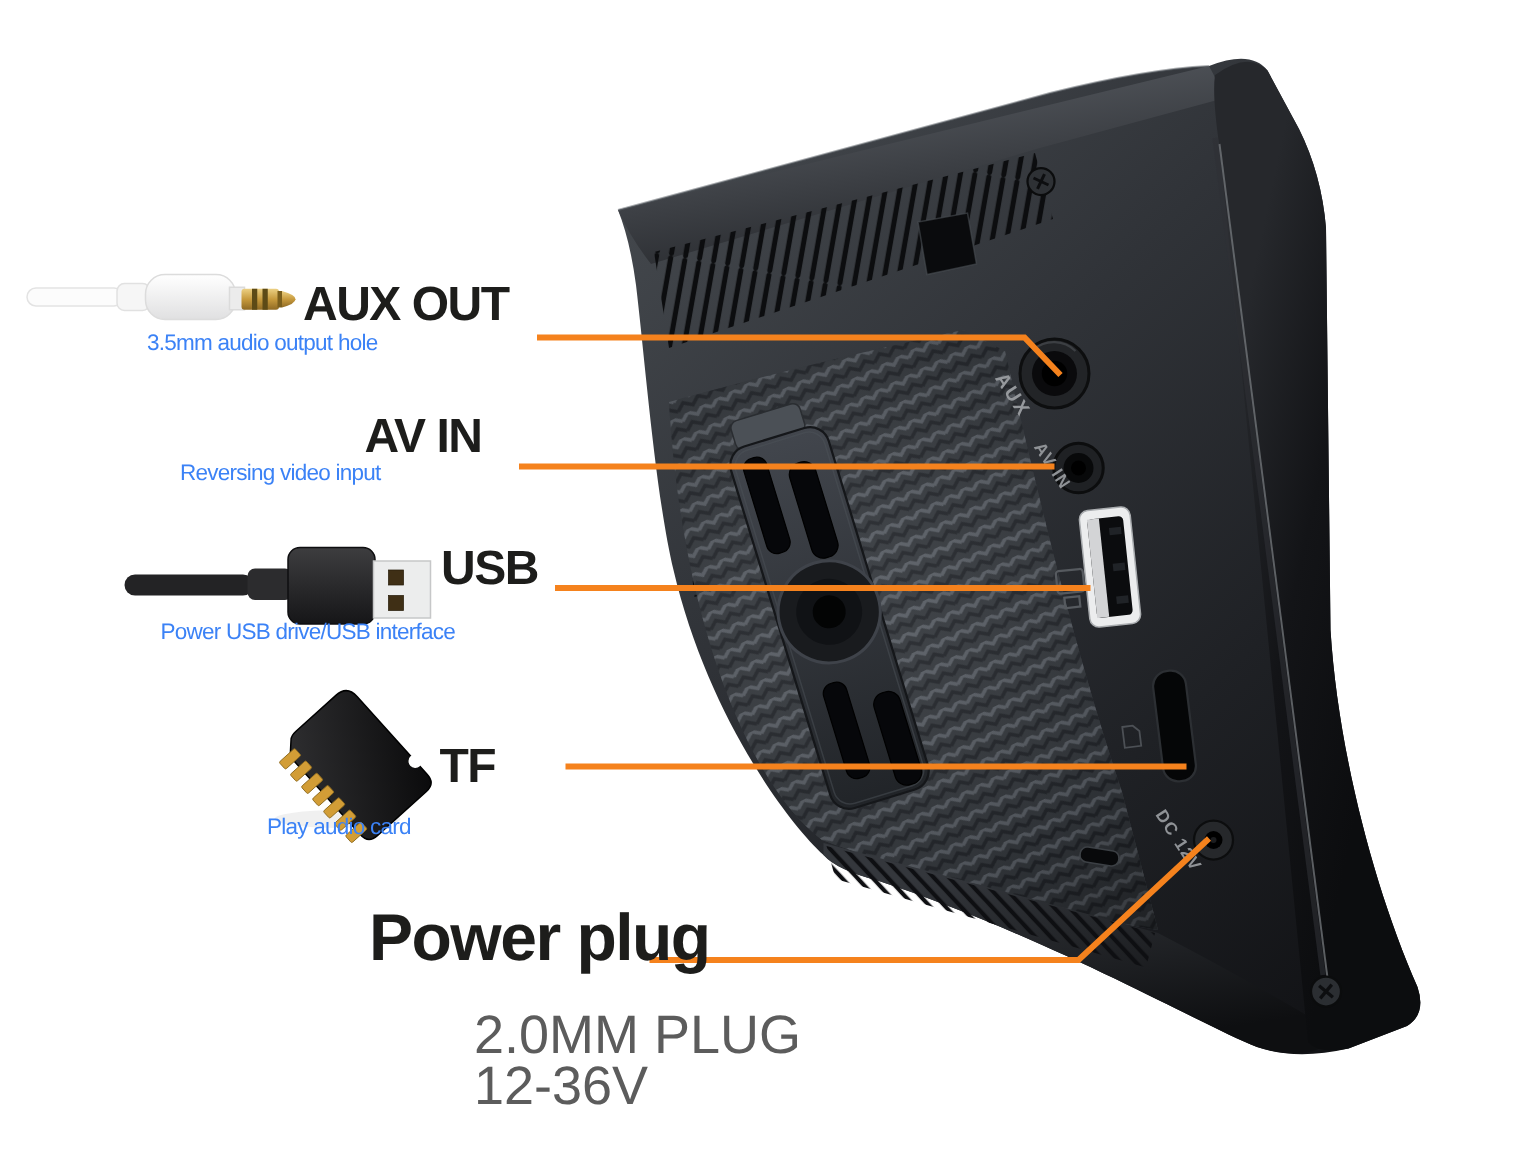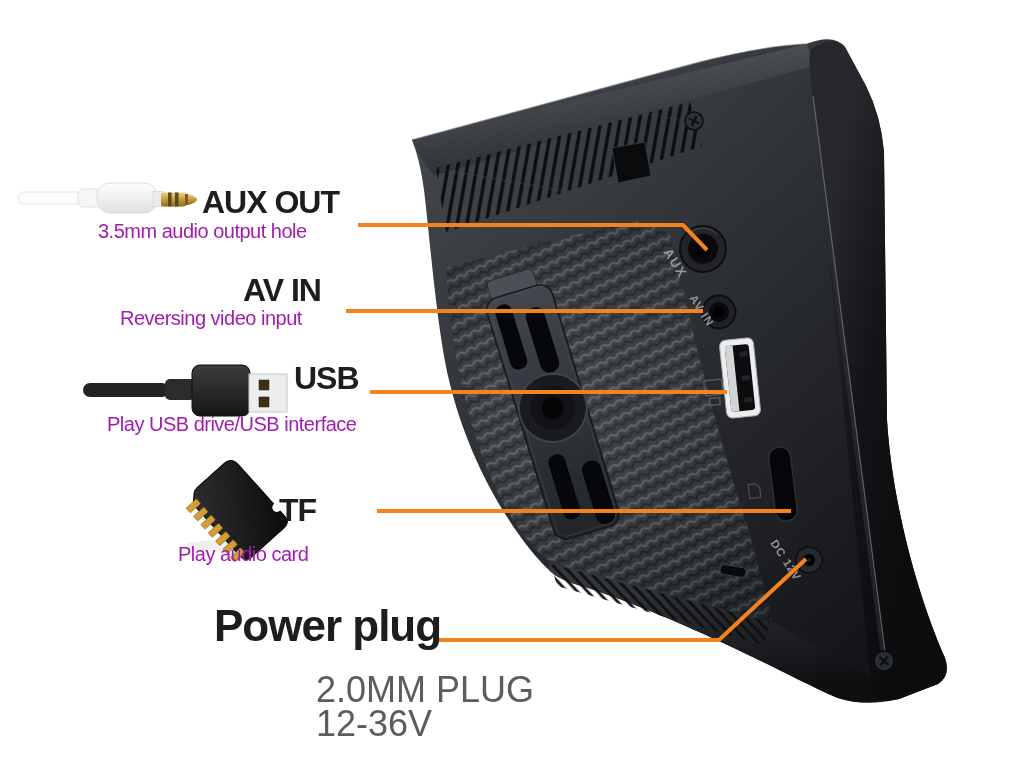--- a/index.html
+++ b/index.html
@@ -1,22 +1,22 @@
 <!DOCTYPE html>
 <html><head>
 <meta charset="utf-8">
 <style>
   html,body{margin:0;padding:0;background:#ffffff;}
   body{width:1024px;height:768px;overflow:hidden;font-family:"Liberation Sans",sans-serif;}
   .canvas{position:relative;width:1024px;height:768px;background:#ffffff;}
   .canvas svg{position:absolute;left:0;top:0;}
   .txt{position:absolute;white-space:nowrap;line-height:1;}
   .h-label{font-size:32px;font-weight:700;color:#1d1d1b;letter-spacing:-1px;}
-  .h-label-lg{font-size:44px;font-weight:700;color:#1d1d1b;letter-spacing:-1px;}
-  .s-label{font-size:20px;font-weight:400;color:#a21caf;letter-spacing:-0.5px;}
+  .h-label-lg{font-size:44px;font-weight:700;color:#1d1d1b;letter-spacing:-1px;margin-left:32px;}
+  .s-label{font-size:15px;font-weight:400;color:#3b82f6;letter-spacing:-0.5px;}
   .n-label{font-size:36px;font-weight:400;color:#5c5c5c;letter-spacing:0;}
   .port-label{font-family:"Liberation Sans",sans-serif;font-size:13px;font-weight:700;fill:#96999d;letter-spacing:1.5px;}
   .port-label-sm{font-family:"Liberation Sans",sans-serif;font-size:11.5px;font-weight:700;fill:#8f9296;letter-spacing:1px;}
 </style>
 </head>
 <body>
 
 <div class="canvas">
 
   <svg width="1024" height="768" viewBox="0 0 1024 768">
@@ -228,22 +228,22 @@
     </g>
   </svg>
 
   <div class="txt h-label" style="left:202px;top:186px">AUX OUT</div>
   <div class="txt s-label" style="left:98px;top:221px">3.5mm audio output hole</div>
 
   <div class="txt h-label" style="left:243px;top:274px">AV IN</div>
   <div class="txt s-label" style="left:120px;top:308px">Reversing video input</div>
 
   <div class="txt h-label" style="left:294px;top:362px">USB</div>
-  <div class="txt s-label" style="left:107px;top:414px">Play USB drive/USB interface</div>
-
-  <div class="txt h-label" style="left:279px;top:494px">TF</div>
+  <div class="txt s-label" style="left:107px;top:414px">Power USB drive/USB interface</div>
+
+  <div class="txt h-label" style="left:293px;top:494px">TF</div>
   <div class="txt s-label" style="left:178px;top:544px">Play audio card</div>
 
   <div class="txt h-label-lg" style="left:214px;top:604px">Power plug</div>
   <div class="txt n-label" style="left:316px;top:672px">2.0MM PLUG</div>
   <div class="txt n-label" style="left:316px;top:706px">12-36V</div>
 
 </div>
 
 </body></html>

